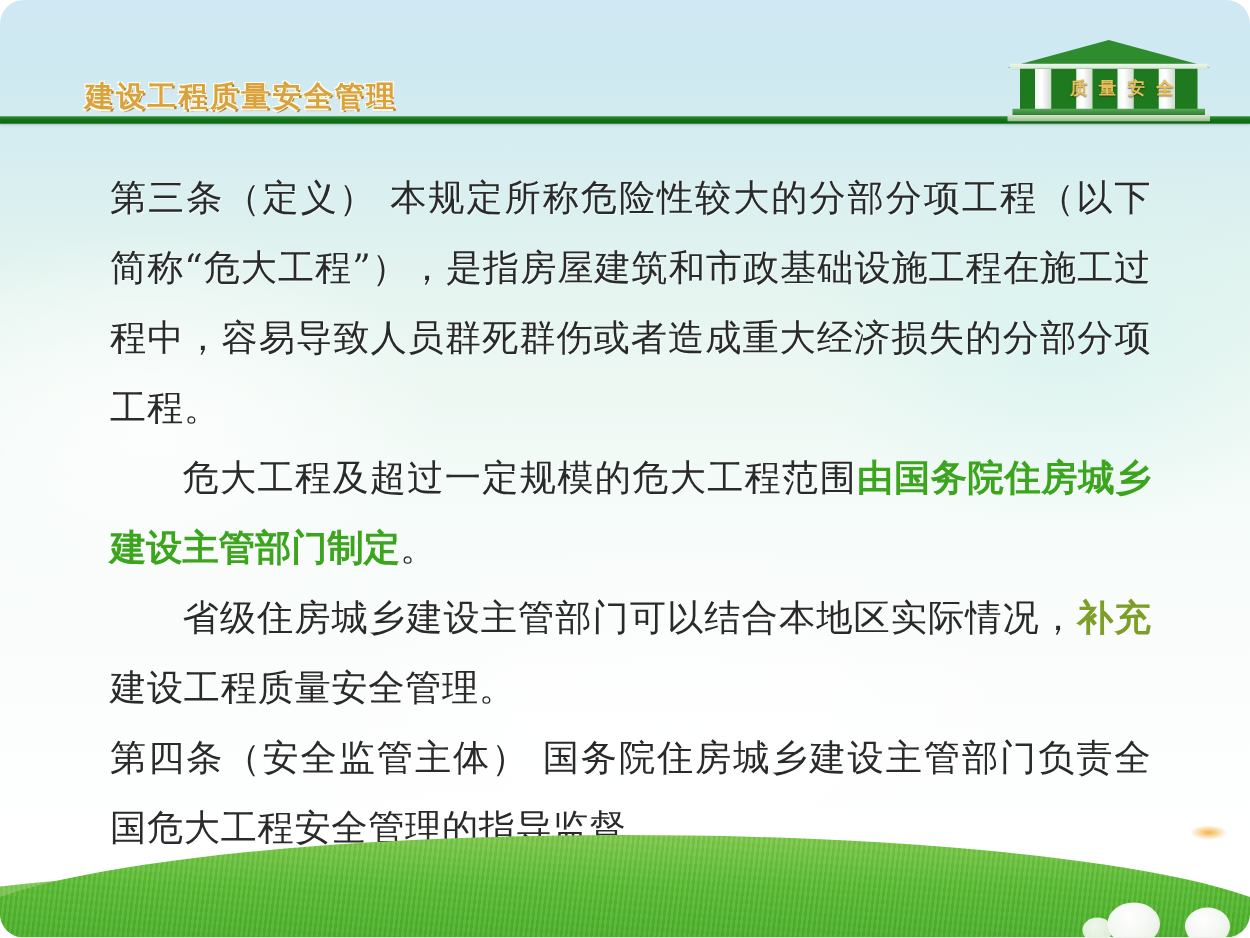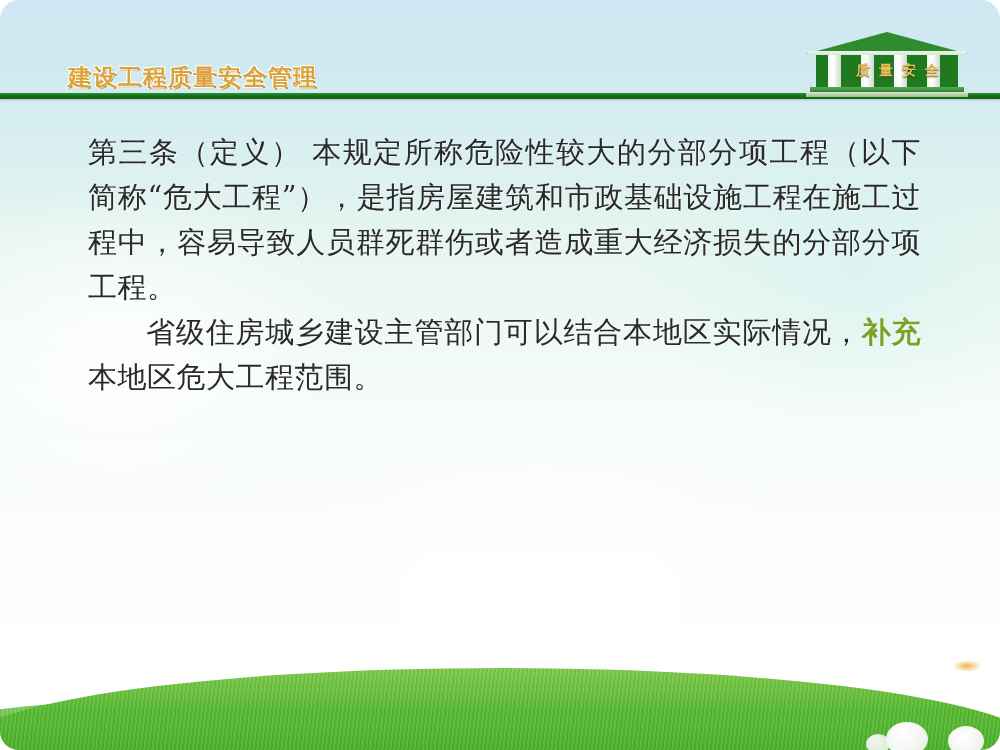--- a/index.html
+++ b/index.html
@@ -147,21 +147,21 @@
   #content {
     position: absolute;
     left: 0;
     top: 130px;
     width: 1000px;
   }
   .para {
     color: #2a2a2a;
     font-family: "DejaVu Serif", "Liberation Serif", serif;
     font-size: 29px;
-    line-height: 45px;
+    line-height: 56px;
     letter-spacing: 0.5px;
     margin: 0;
     padding: 0 79px 0 88px;
     text-align: justify;
     text-justify: inter-character;
     text-shadow: 1px 1px 0 rgba(255,255,255,0.55);
   }
   .para.indent { text-indent: 58px; }
   .hl-green {
     color: #3aa51d;
@@ -251,21 +251,23 @@
         <div class="col c4"></div>
         <div class="logo-text">质量安全</div>
       </div>
       <div class="base1"></div>
       <div class="base2"></div>
     </div>
   </div>
 
   <div id="content">
       <p class="para"><span>第三条（定义）  本规定所称危险性较大的分部分项工程（以下简称“危大工程”），是指房屋建筑和市政基础设施工程在施工过程中，容易导致人员群死群伤或者造成重大经济损失的分部分项工程。</span></p>
-      <p class="para indent"><span>省级住房城乡建设主管部门可以结合本地区实际情况，</span><span class="hl-olive">补充</span><span>本地区危大工程范围。</span></p>
+      <p class="para indent"><span>危大工程及超过一定规模的危大工程范围</span><span class="hl-green">由国务院住房城乡建设主管部门制定</span><span>。</span></p>
+      <p class="para indent"><span>省级住房城乡建设主管部门可以结合本地区实际情况，</span><span class="hl-olive">补充</span><span>建设工程质量安全管理。</span></p>
+      <p class="para"><span>第四条（安全监管主体）  国务院住房城乡建设主管部门负责全国危大工程安全管理的指导监督。</span></p>
     </div>
 
   <div id="grass">
     <div class="hill2"></div>
     <div class="hill"></div>
     <div class="flower"></div>
     <div class="sheep s3"></div>
     <div class="sheep s1"></div>
     <div class="sheep s2"></div>
   </div>

